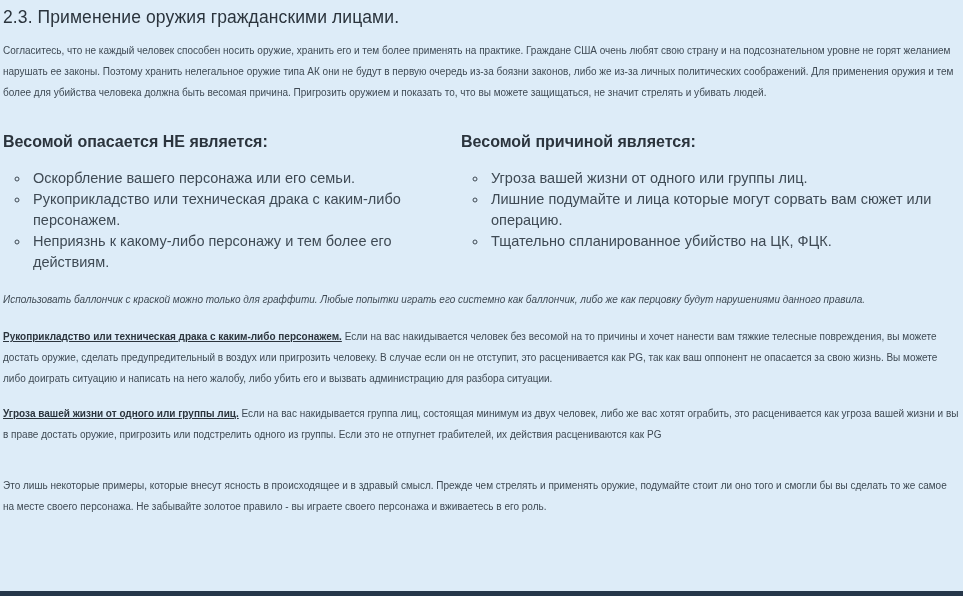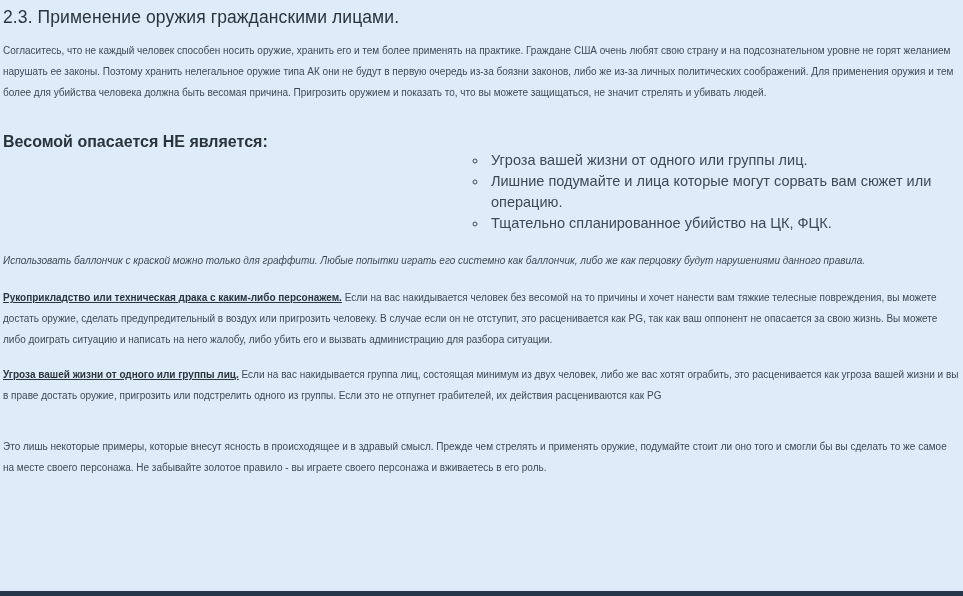--- a/index.html
+++ b/index.html
@@ -82,22 +82,28 @@
 
 <div class="page">
 
   <h1 class="page-title">2.3. Применение оружия гражданскими лицами.</h1>
 
   <p class="body-text intro">Согласитесь, что не каждый человек способен носить оружие, хранить его и тем более применять на практике. Граждане США очень любят свою страну и на подсознательном уровне не горят желанием нарушать ее законы. Поэтому хранить нелегальное оружие типа АК они не будут в первую очередь из-за боязни законов, либо же из-за личных политических соображений. Для применения оружия и тем более для убийства человека должна быть весомая причина. Пригрозить оружием и показать то, что вы можете защищаться, не значит стрелять и убивать людей.</p>
 
   <div class="columns">
     <div class="col-left">
       <h2 class="col-heading">Весомой опасается НЕ является:</h2>
+      <ul class="reason-list">
+        <li>Оскорбление вашего персонажа или его семьи.</li>
+        <li>Рукоприкладство или техническая драка с каким-либо персонажем.</li>
+        <li>Неприязнь к какому-либо персонажу и тем более его действиям.</li>
+      </ul>
     </div>
     <div class="col-right">
+      <h2 class="col-heading">Весомой причиной является:</h2>
       <ul class="reason-list">
         <li>Угроза вашей жизни от одного или группы лиц.</li>
         <li>Лишние подумайте и лица которые могут сорвать вам сюжет или операцию.</li>
         <li>Тщательно спланированное убийство на ЦК, ФЦК.</li>
       </ul>
     </div>
   </div>
 
   <p class="body-text para para-spray">Использовать баллончик с краской можно только для граффити. Любые попытки играть его системно как баллончик, либо же как перцовку будут нарушениями данного правила.</p>
 

